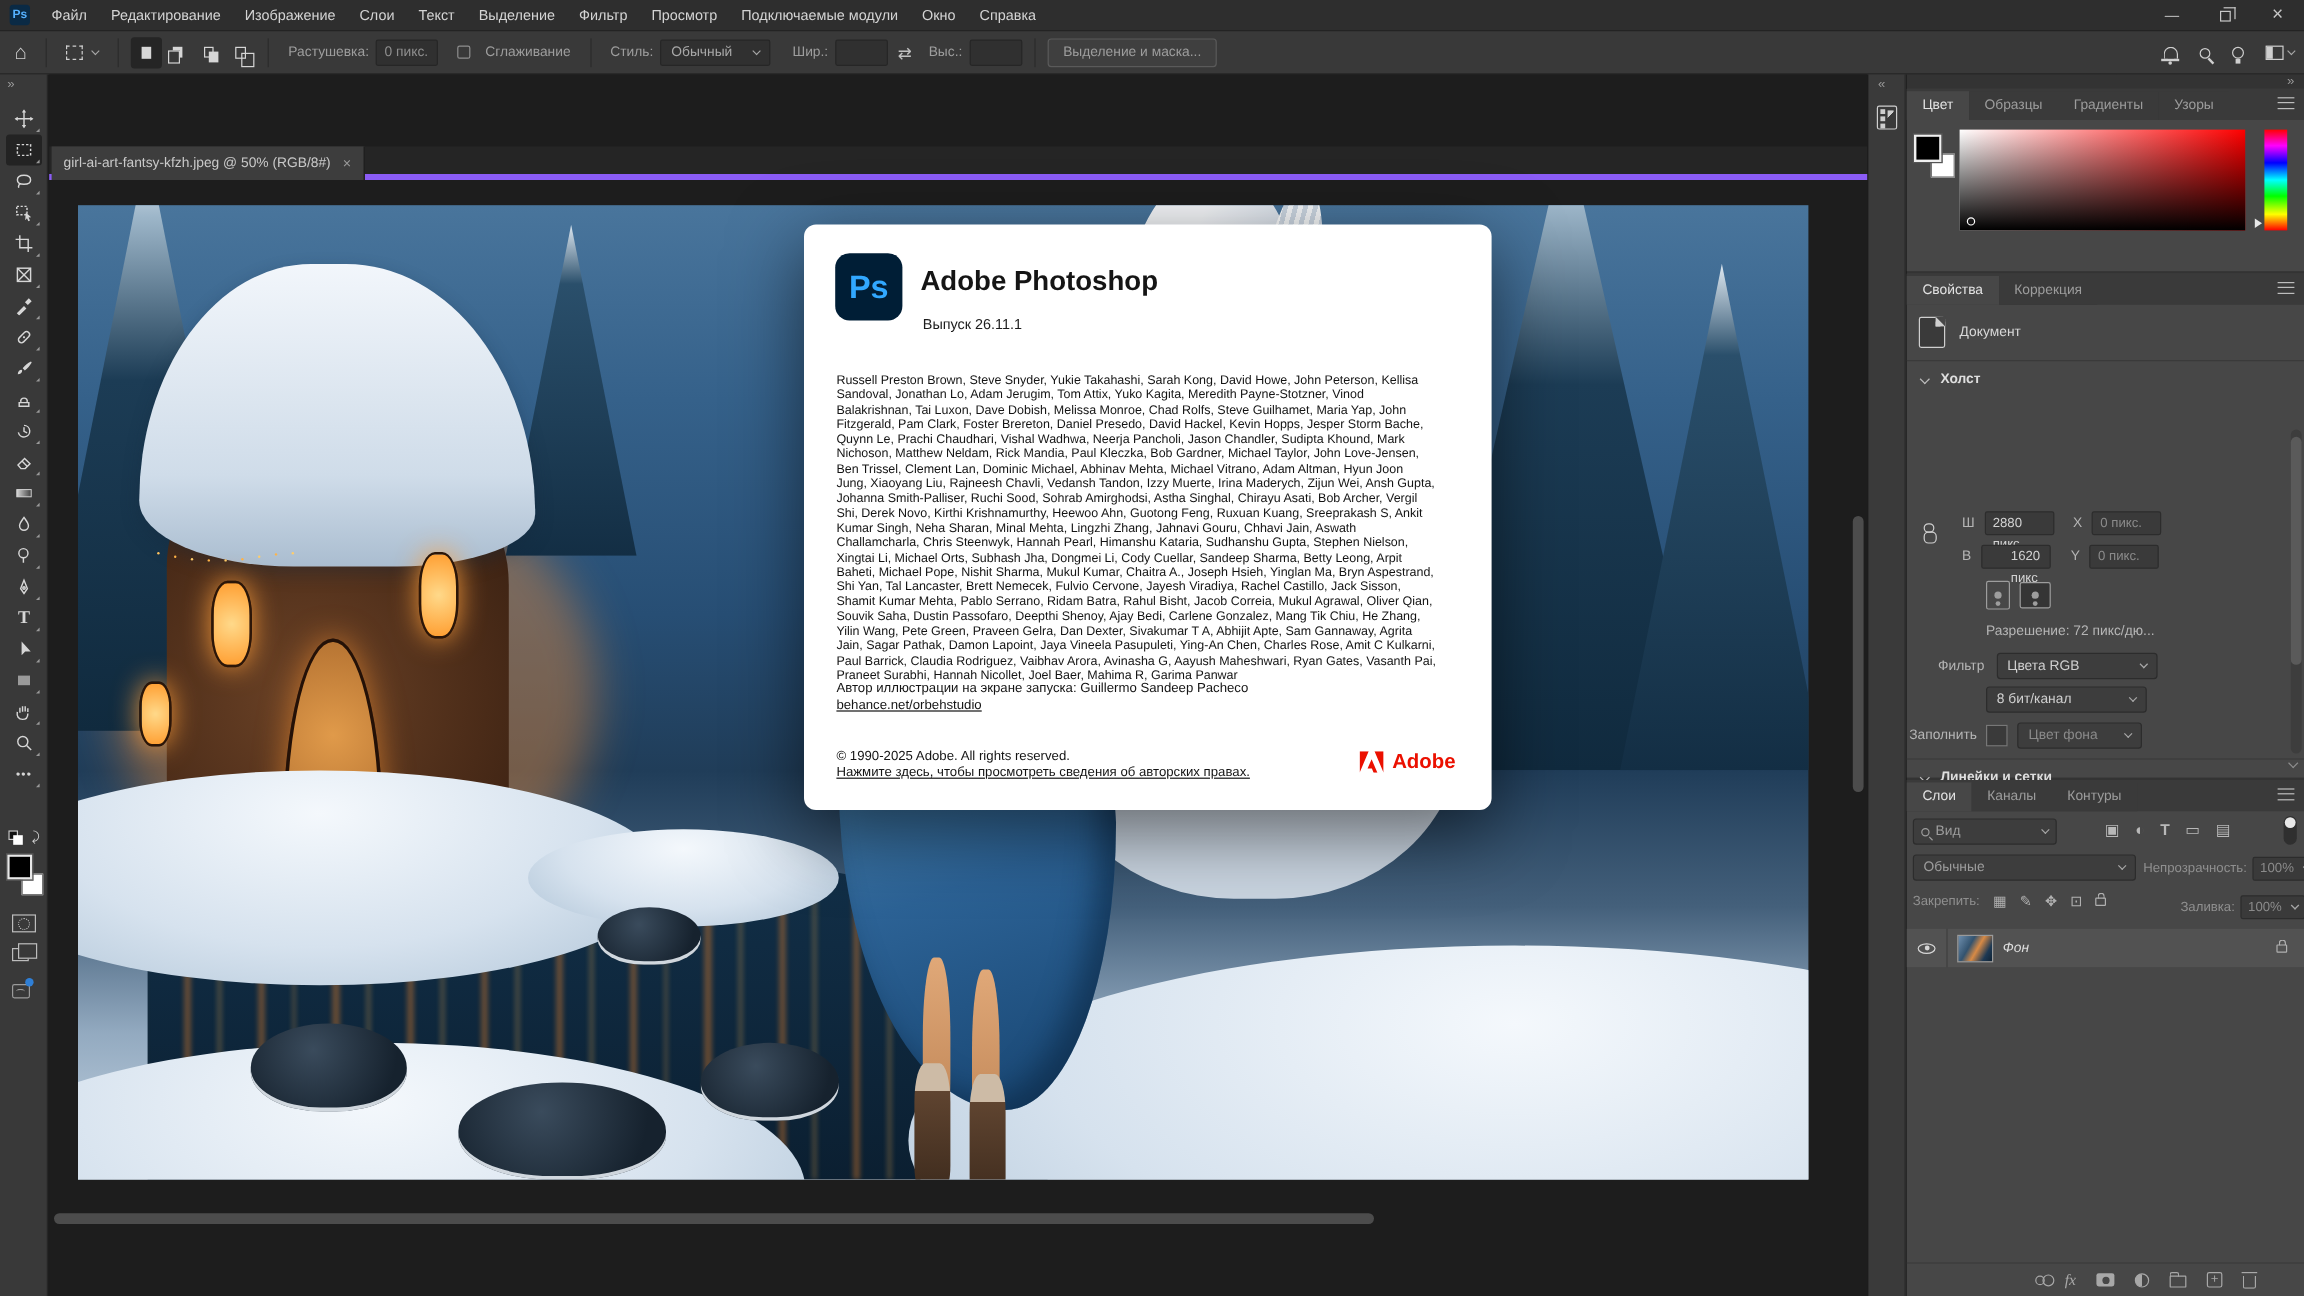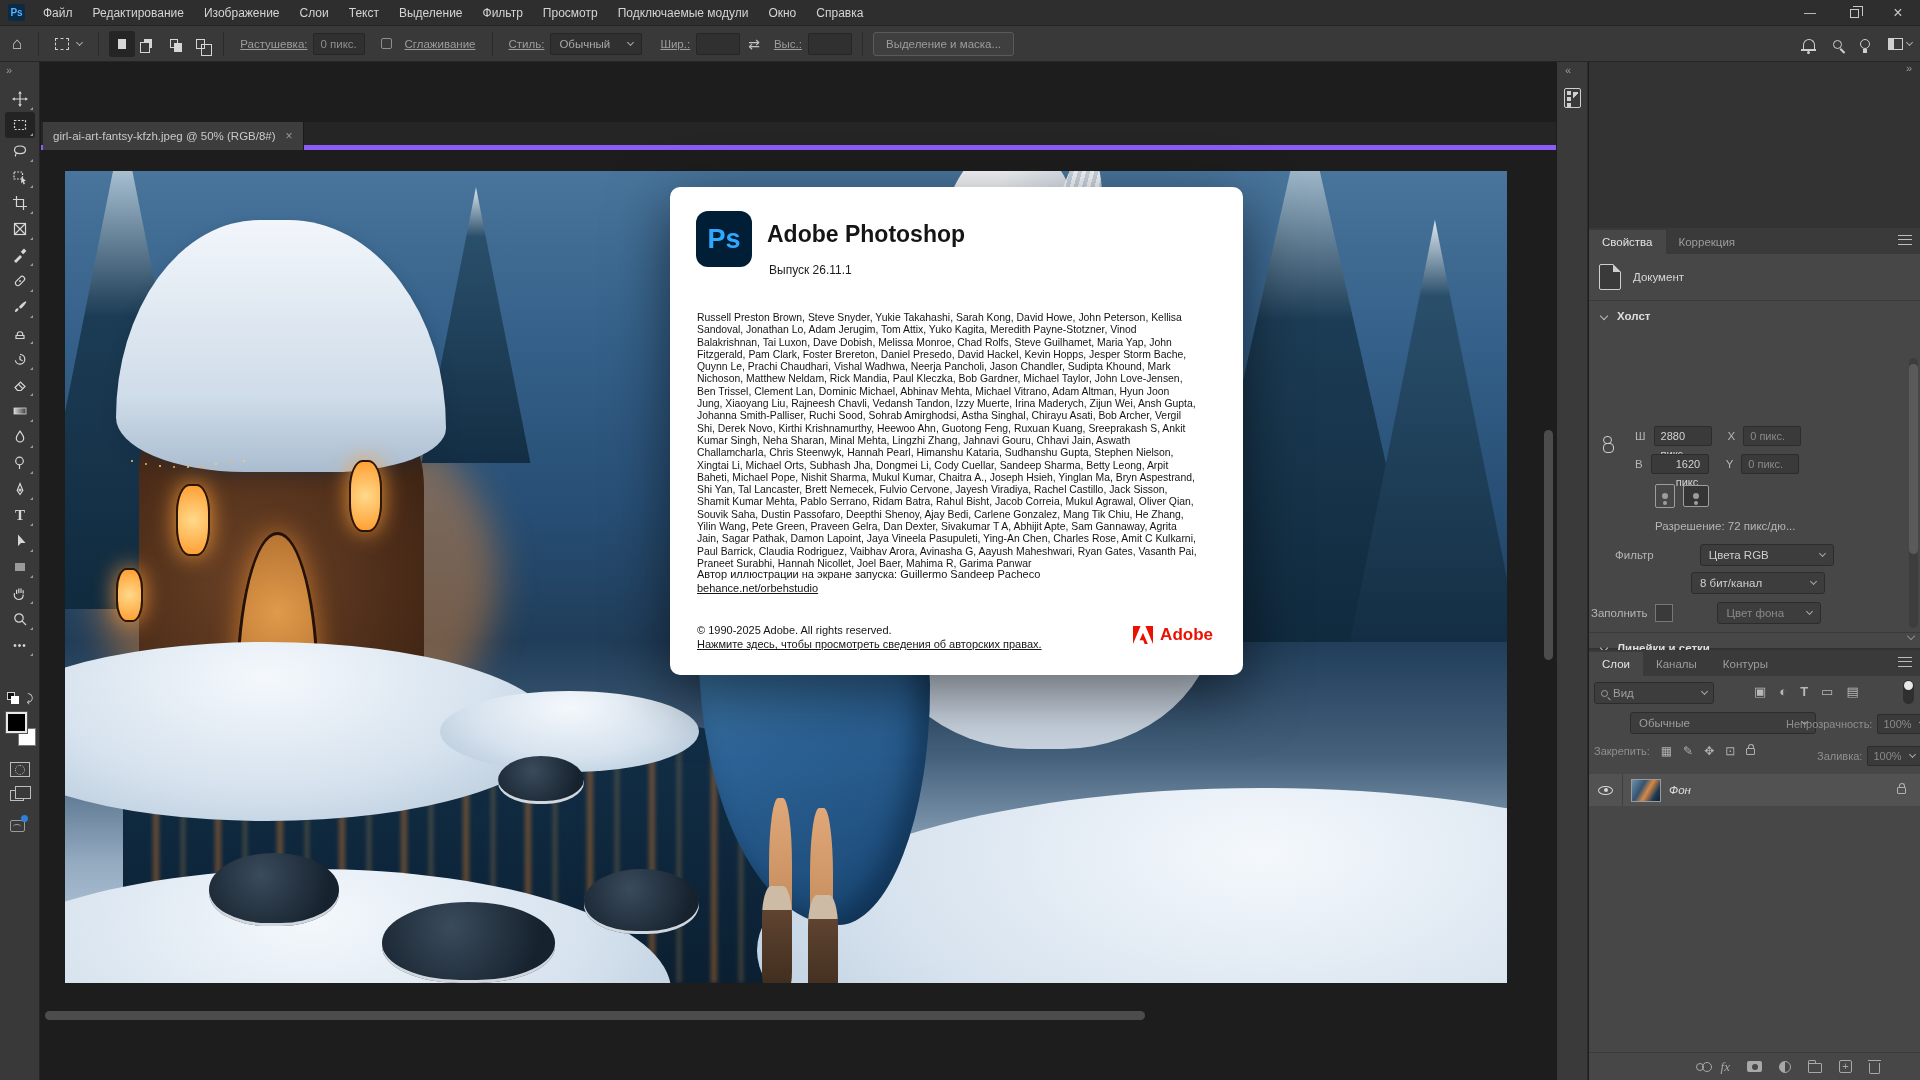--- a/index.html
+++ b/index.html
@@ -25,21 +25,21 @@
   .caret { display:inline-block; width:5px; height:5px; border-right:1.4px solid #a8a8a8; border-bottom:1.4px solid #a8a8a8; transform:rotate(45deg); margin-left:4px; margin-top:-3px; }
   .mode-btn { width:26px; height:26px; display:flex; align-items:center; justify-content:center; border-radius:3px; position:relative; }
   .mode-btn.active { background:#252525; }
   .sq-new { width:8px; height:10px; background:#d6d6d6; }
   .sq-a { width:8px; height:9px; background:#d6d6d6; position:relative; }
   .sq-a:after { content:""; position:absolute; left:-4px; top:3px; width:8px; height:9px; border:1px solid #d6d6d6; background:#393939; }
   .sq-b { width:8px; height:9px; border:1px solid #d6d6d6; position:relative; }
   .sq-b:after { content:""; position:absolute; left:3px; top:3px; width:8px; height:9px; background:#d6d6d6; }
   .sq-c { width:9px; height:10px; border:1px solid #d6d6d6; position:relative; }
   .sq-c:after { content:""; position:absolute; left:4px; top:4px; width:9px; height:10px; border:1px solid #d6d6d6; }
-  .ob-label { color:#9d9d9d; font-size:11.5px; margin:0 6px;text-decoration:underline; }
+  .ob-label { color:#9d9d9d; font-size:11.5px; margin:0 6px; }
   .ob-field { min-width:52px; height:22px; background:#303030; border:1px solid #262626; border-radius:2px; color:#8e8e8e; font-size:11.5px; line-height:20px; padding:0 6px; }
   .checkbox { width:11px; height:11px; border:1px solid #8e8e8e; border-radius:2px; margin-right:6px; }
   .ob-select { height:22px; background:#303030; border:1px solid #262626; border-radius:2px; color:#a8a8a8; font-size:11.5px; display:flex; align-items:center; padding:0 8px; min-width:92px; justify-content:space-between; }
   .ico-swap { color:#c0c0c0; font-size:14px; margin:0 8px; }
   .ob-button { height:24px; border:1px solid #5a5a5a; border-radius:3px; color:#9d9d9d; font-size:11.5px; display:flex; align-items:center; padding:0 12px; background:#3f3f3f; }
   #ob-right { position:absolute; right:8px; top:0; height:36px; display:flex; align-items:center; gap:18px; }
   .ico-bell { width:12px; height:10px; border:1.4px solid #cfcfcf; border-bottom:none; border-radius:6px 6px 0 0; position:relative; }
   .ico-bell:before { content:""; position:absolute; left:-3px; bottom:-2px; width:15px; height:2px; background:#cfcfcf; }
   .ico-bell:after { content:""; position:absolute; left:3px; bottom:-5px; width:3px; height:3px; border-radius:50%; background:#cfcfcf; }
   .ico-loupe { width:9px; height:9px; border:1.5px solid #cfcfcf; border-radius:50%; position:relative; }
@@ -159,21 +159,21 @@
   
   #p-props { top:166px; height:420px; }
   .row { position:absolute; display:flex; align-items:center; }
   .doc-ico { width:22px; height:26px; border:1.4px solid #cfcfcf; border-radius:2px; background:#3a3a3a; position:relative; }
   .doc-ico:before { content:""; position:absolute; right:-1px; top:-1px; border:4px solid #474747; border-left-color:#cfcfcf; border-bottom-color:#cfcfcf; }
   .sec-chev { width:6px; height:6px; border-right:1.6px solid #bdbdbd; border-bottom:1.6px solid #bdbdbd; transform:rotate(45deg); margin-right:10px; }
   .sec-title { font-size:11.5px; font-weight:bold; color:#dedede; }
   .plabel { color:#b5b5b5; font-size:11.5px; }
   .pfield { height:20px; background:#3a3a3a; border:1px solid #2c2c2c; border-radius:2px; color:#d2d2d2; font-size:11px; line-height:18px; padding:0 6px; }
   .pfield.dis { color:#8a8a8a; }
-  .pselect { height:22px; background:#3d3d3d; border:1px solid #2c2c2c; border-radius:3px; color:#cfcfcf; font-size:11.5px; display:flex; align-items:center; justify-content:space-between; padding:0 8px;margin-left:36px; }
+  .pselect { height:22px; background:#3d3d3d; border:1px solid #2c2c2c; border-radius:3px; color:#cfcfcf; font-size:11.5px; display:flex; align-items:center; justify-content:space-between; padding:0 8px; }
   .pselect.dis { color:#8a8a8a; }
   .ico-chain { position:absolute; left:14px; top:208px; width:9px; height:8px; border:1.4px solid #cfcfcf; border-radius:4px; }
   .ico-chain:before { content:""; position:absolute; left:-1.4px; top:6px; width:9px; height:8px; border:1.4px solid #cfcfcf; border-radius:4px; }
   .orient { width:20px; height:24px; border:1.4px solid #9d9d9d; border-radius:2px; display:flex; align-items:center; justify-content:center; }
   .orient.land { width:26px; height:22px; background:#353535; }
   .orient .person { width:6px; height:6px; border-radius:50%; background:#9d9d9d; box-shadow:0 7px 0 -1px #9d9d9d; }
   .divider { position:absolute; left:0; width:331px; height:1px; background:#3a3a3a; }
   .ico-ruler { width:20px; height:20px; border-left:2px solid #d0d0d0; border-bottom:2px solid #d0d0d0; position:relative; }
   .ico-ruler:before { content:""; position:absolute; left:2px; top:-2px; width:12px; height:4px; background:repeating-linear-gradient(90deg,#d0d0d0 0 1.5px,transparent 1.5px 4px); }
   .ico-grid { width:20px; height:20px; background:
@@ -512,20 +512,38 @@
   <div id="mini-dock">
     <div class="expand">«</div>
     <div class="ico-panelbox"></div>
   </div>
 
   <div id="dock">
     <div class="dock-head">
         <span class="c">»</span>
       </div>
 
+    <div class="panel" id="p-color">
+      <div class="ptabs">
+        <div class="ptab active">Цвет</div>
+        <div class="ptab">Образцы</div>
+        <div class="ptab">Градиенты</div>
+        <div class="ptab">Узоры</div>
+        <div class="pmenu"></div>
+      </div>
+      <div class="fgbg">
+          <span class="fg"></span>
+          <span class="bg"></span>
+        </div>
+      <div class="satfield">
+          <span class="satcursor"></span>
+        </div>
+      <div class="huebar"></div>
+      <div class="huemark"></div>
+    </div>
 
     <div class="panel" id="p-props">
       <div class="ptabs">
         <div class="ptab active">Свойства</div>
         <div class="ptab">Коррекция</div>
         <div class="pmenu"></div>
       </div>
       <div class="row" style="left:10px;top:36px;gap:12px;">
         <span class="doc-ico"></span>
         <span class="plabel" style="color:#d8d8d8;">Документ</span>

